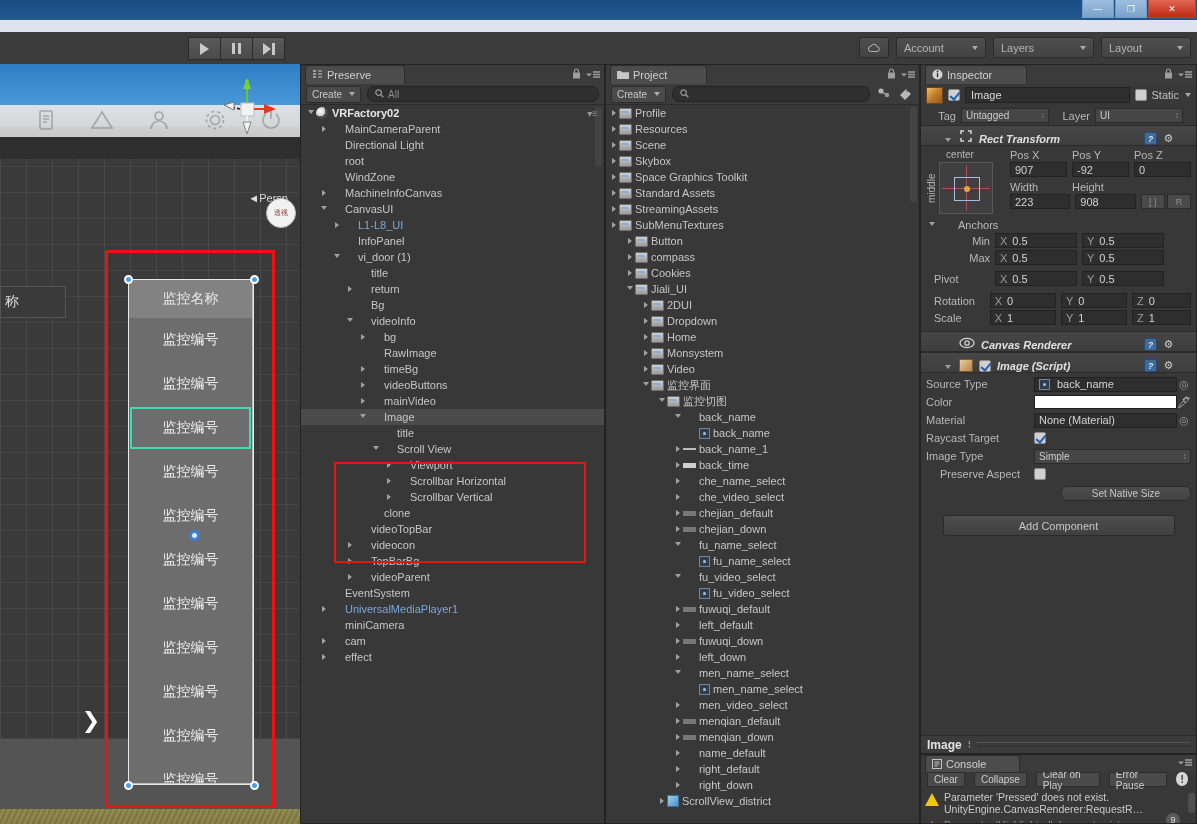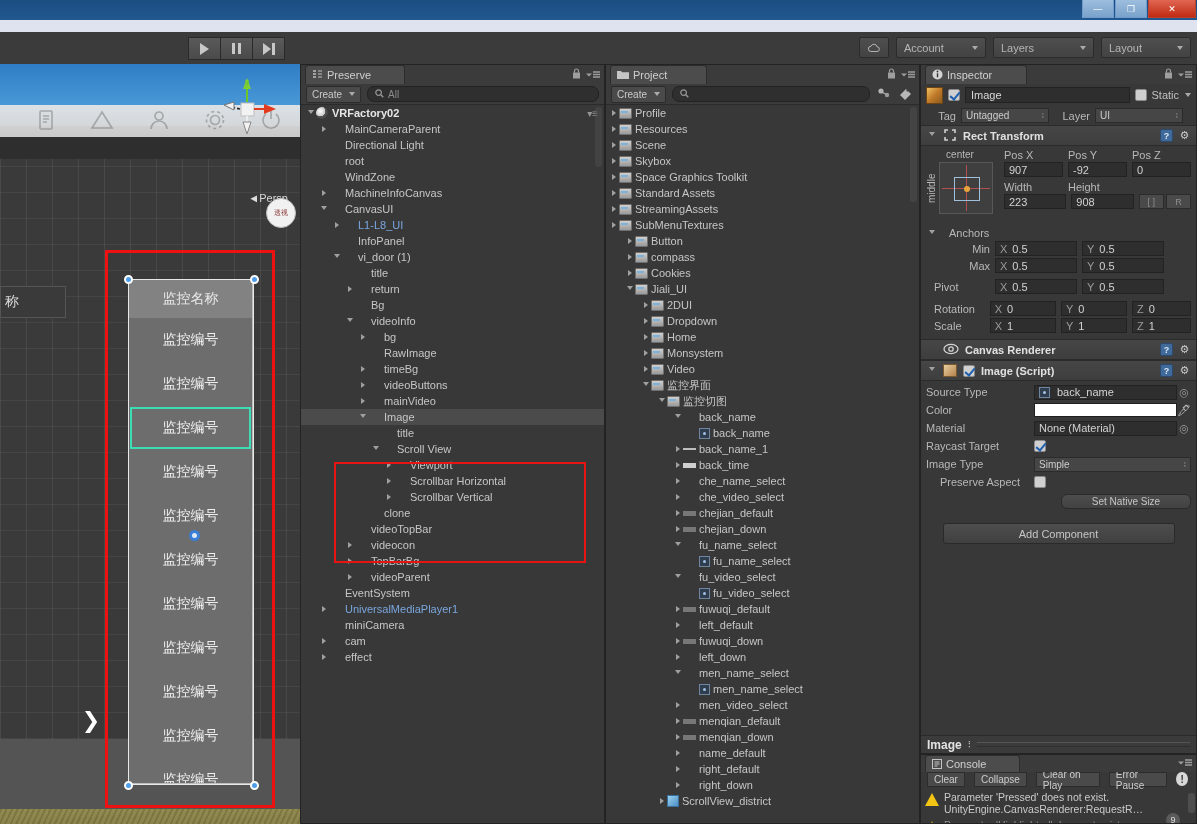--- a/index.html
+++ b/index.html
@@ -112,21 +112,21 @@
   .chk.on:after{content:"";position:absolute;left:3px;top:0px;width:4px;height:8px;border:solid #2060b0;
        border-width:0 2px 2px 0;transform:rotate(40deg);}
   .namefld{flex:1;height:16px;background:#2e2e2e;border:1px solid #222;display:flex;align-items:center;padding:0 5px;color:#d8d8d8;font-size:11px;box-sizing:border-box;}
   .statbox{display:flex;align-items:center;gap:4px;color:#c0c0c0;font-size:11px;}
   .insp-row2{display:flex;align-items:center;gap:5px;height:19px;padding:0 5px;}
   .lbl{color:#b8b8b8;font-size:11px;}
   .drop{height:15px;background:#464646;border:1px solid #2b2b2b;display:flex;align-items:center;justify-content:space-between;
         padding:0 4px;color:#cdcdcd;font-size:10px;box-sizing:border-box;}
   .drop .dc{font-size:8px;color:#9a9a9a;}
   .comp-hdr{height:19px;background:linear-gradient(#464646,#3e3e3e);border-top:1px solid #2b2b2b;border-bottom:1px solid #2b2b2b;
-            display:flex;align-items:center;gap:6px;padding:0 5px;color:#e0e0e0;font-size:11px;font-weight:bold;}
+            display:flex;align-items:flex-end;gap:6px;padding:0 21px;color:#e0e0e0;font-size:11px;font-weight:bold;font-style:italic;}
   .comp-tools{margin-left:auto;display:flex;gap:5px;align-items:center;}
   .qbtn{width:13px;height:13px;background:#3f6a9a;border:1px solid #2b4a6e;border-radius:2px;color:#dbe9f7;font-size:9px;
         display:flex;align-items:center;justify-content:center;box-sizing:border-box;}
   .gear{width:13px;height:13px;color:#c9c9c9;font-size:11px;display:flex;align-items:center;justify-content:center;}
   .fld{height:15px;background:#2e2e2e;border:1px solid #222;display:flex;align-items:center;padding:0 4px;color:#d2d2d2;font-size:11px;box-sizing:border-box;}
   .fldlbl{color:#b8b8b8;font-size:11px;}
   .rt-grid{position:relative;padding:3px 5px 2px 5px;}
   .anchorbox{width:54px;height:52px;border:1px solid #585858;background:#3f3f3f;position:relative;box-sizing:border-box;}
   .anchorbox .ih{position:absolute;left:2px;right:2px;top:25px;height:1px;background:#b05050;}
   .anchorbox .iv{position:absolute;top:2px;bottom:2px;left:26px;width:1px;background:#b05050;}
@@ -1049,21 +1049,21 @@
           </svg>
       </span>
       <span>Rect Transform</span>
       <span class="comp-tools">
         <span class="qbtn">?</span>
         <span class="gear">⚙</span>
       </span>
     </div>
 
     <div class="rt-grid">
-      <div style="display:flex;gap:10px;">
+      <div style="display:flex;gap:16px;">
         <div style="width:68px;">
           <div style="text-align:center;color:#b8b8b8;font-size:10px;margin-bottom:2px">center</div>
           <div style="display:flex;align-items:center;gap:2px">
             <div style="writing-mode:vertical-rl;transform:rotate(180deg);color:#b8b8b8;font-size:10px;height:52px;text-align:center">middle</div>
             <div class="anchorbox">
               <span class="ih"></span>
                 <span class="iv"></span>
                 <span class="sq"></span>
                 <span class="dot"></span>
             </div>
@@ -1099,21 +1099,21 @@
             <div class="fld" style="flex:1">223</div>
             <div class="fld" style="flex:1">908</div>
             <div style="flex:1;display:flex;gap:2px">
               <div style="flex:1;height:15px;background:#4a4a4a;border:1px solid #2b2b2b;display:flex;align-items:center;justify-content:center;color:#8e8e8e;font-size:9px;box-sizing:border-box">[ ]</div>
               <div style="flex:1;height:15px;background:#4a4a4a;border:1px solid #2b2b2b;display:flex;align-items:center;justify-content:center;color:#8e8e8e;font-size:9px;box-sizing:border-box">R</div>
             </div>
           </div>
         </div>
       </div>
 
-      <div style="display:flex;align-items:center;gap:12px;margin-top:13px">
+      <div style="display:flex;align-items:center;gap:21px;margin-top:5px">
         <span class="arw open">
             <i></i>
           </span>
         <span class="lbl">Anchors</span>
       </div>
       <div style="display:flex;gap:5px;margin:2px 0 0 38px;align-items:center">
         <span class="lbl" style="width:26px;text-align:right">Min</span>
         <span class="fld" style="width:82px">
             <b style="color:#9b9b9b;font-weight:normal;margin-right:5px">X</b>
             <span>0.5</span>

